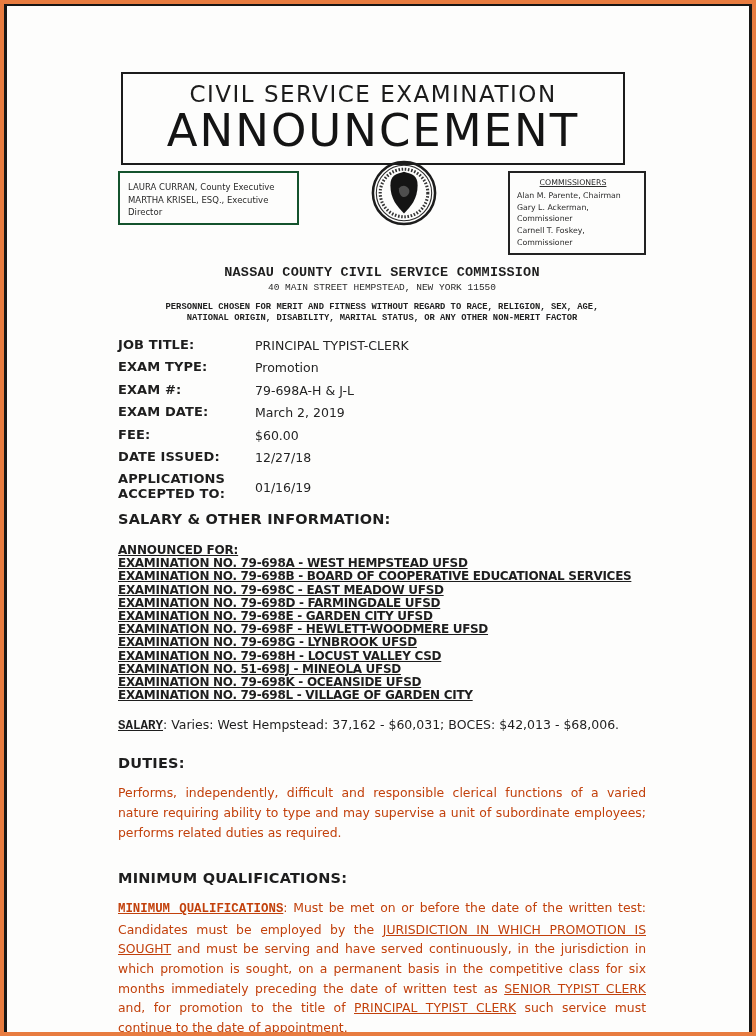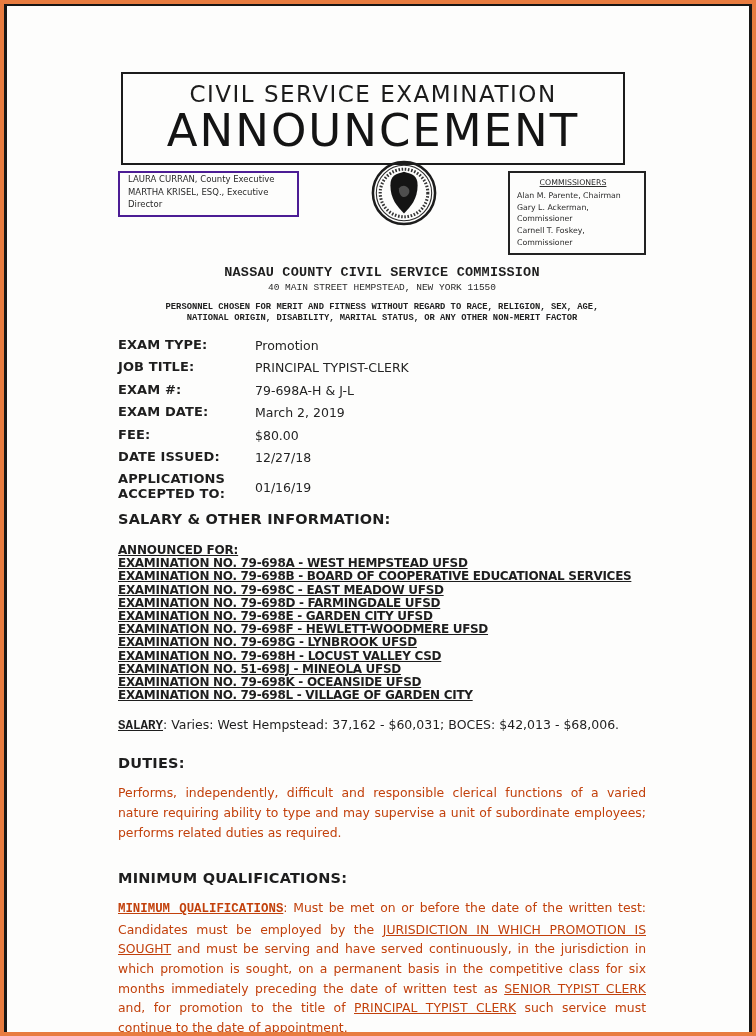--- a/index.html
+++ b/index.html
@@ -47,22 +47,22 @@
     color: #141414;
   }
   .header-row {
     margin-top: 6px;
     display: flex;
     justify-content: space-between;
     align-items: flex-start;
   }
   .officials-box {
     width: 181px;
-    border: 2px solid #4c1d95;
-    padding: 0 6px 5px 8px;
+    border: 2px solid #14532d;
+    padding: 8px 6px 5px 8px;
     font-size: 8.5px;
     line-height: 1.45;
     color: #2a2a2a;
   }
   .seal-wrap {
     margin-top: -12px;
     width: 70px;
     display: flex;
     justify-content: center;
   }
@@ -185,42 +185,42 @@
         <div class="comm-addr">40 MAIN STREET HEMPSTEAD, NEW YORK 11550</div>
         <div class="eeo">
           <div>PERSONNEL CHOSEN FOR MERIT AND FITNESS WITHOUT REGARD TO RACE, RELIGION, SEX, AGE,</div>
           <div>NATIONAL ORIGIN, DISABILITY, MARITAL STATUS, OR ANY OTHER NON-MERIT FACTOR</div>
         </div>
       </div>
 
       <div class="exam-table">
 
           <div class="exam-row">
+            <div class="exam-label">JOB TITLE:</div>
+            <div class="exam-value">PRINCIPAL TYPIST-CLERK</div>
+          </div>
+
+          <div class="exam-row">
             <div class="exam-label">EXAM TYPE:</div>
             <div class="exam-value">Promotion</div>
           </div>
 
           <div class="exam-row">
-            <div class="exam-label">JOB TITLE:</div>
-            <div class="exam-value">PRINCIPAL TYPIST-CLERK</div>
-          </div>
-
-          <div class="exam-row">
             <div class="exam-label">EXAM #:</div>
             <div class="exam-value">79-698A-H &amp; J-L</div>
           </div>
 
           <div class="exam-row">
             <div class="exam-label">EXAM DATE:</div>
             <div class="exam-value">March 2, 2019</div>
           </div>
 
           <div class="exam-row">
             <div class="exam-label">FEE:</div>
-            <div class="exam-value">$80.00</div>
+            <div class="exam-value">$60.00</div>
           </div>
 
           <div class="exam-row">
             <div class="exam-label">DATE ISSUED:</div>
             <div class="exam-value">12/27/18</div>
           </div>
 
           <div class="exam-row">
             <div class="exam-label">APPLICATIONS ACCEPTED TO:</div>
             <div class="exam-value">01/16/19</div>

